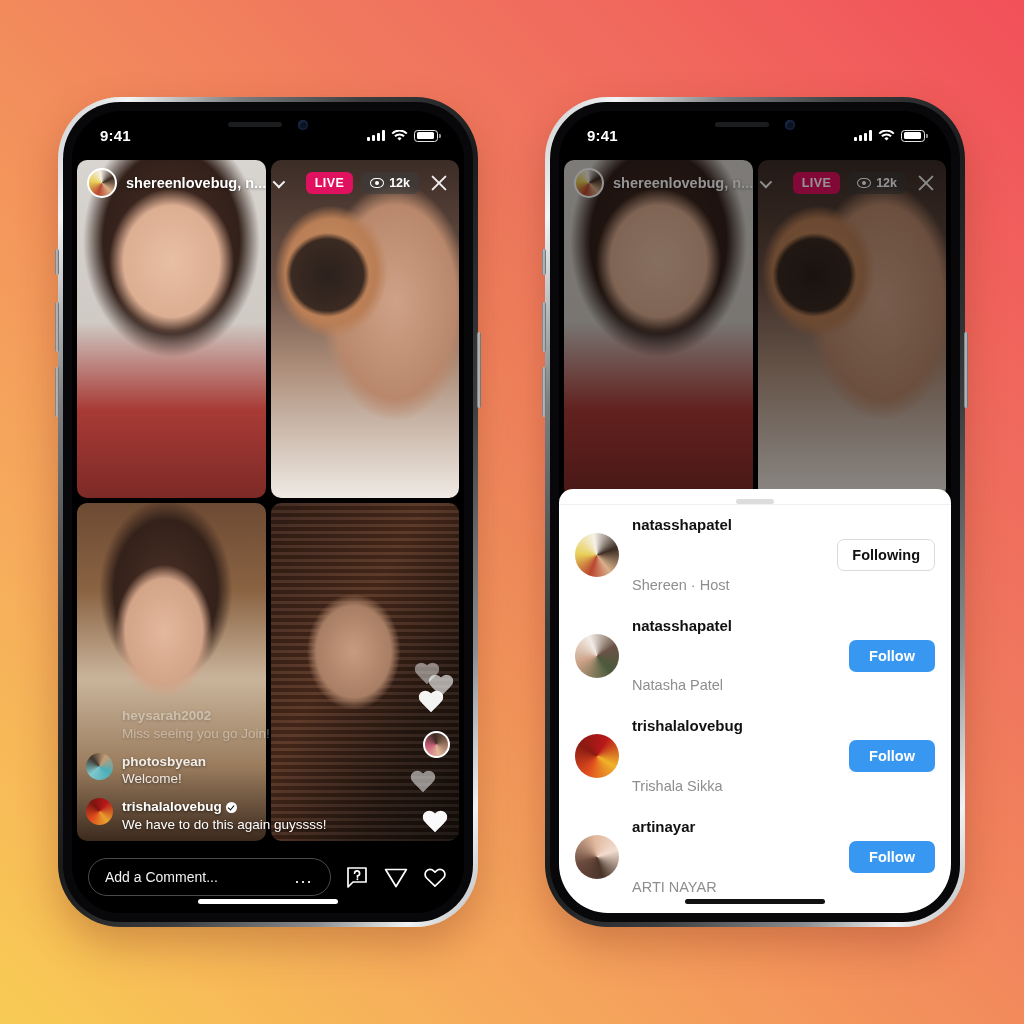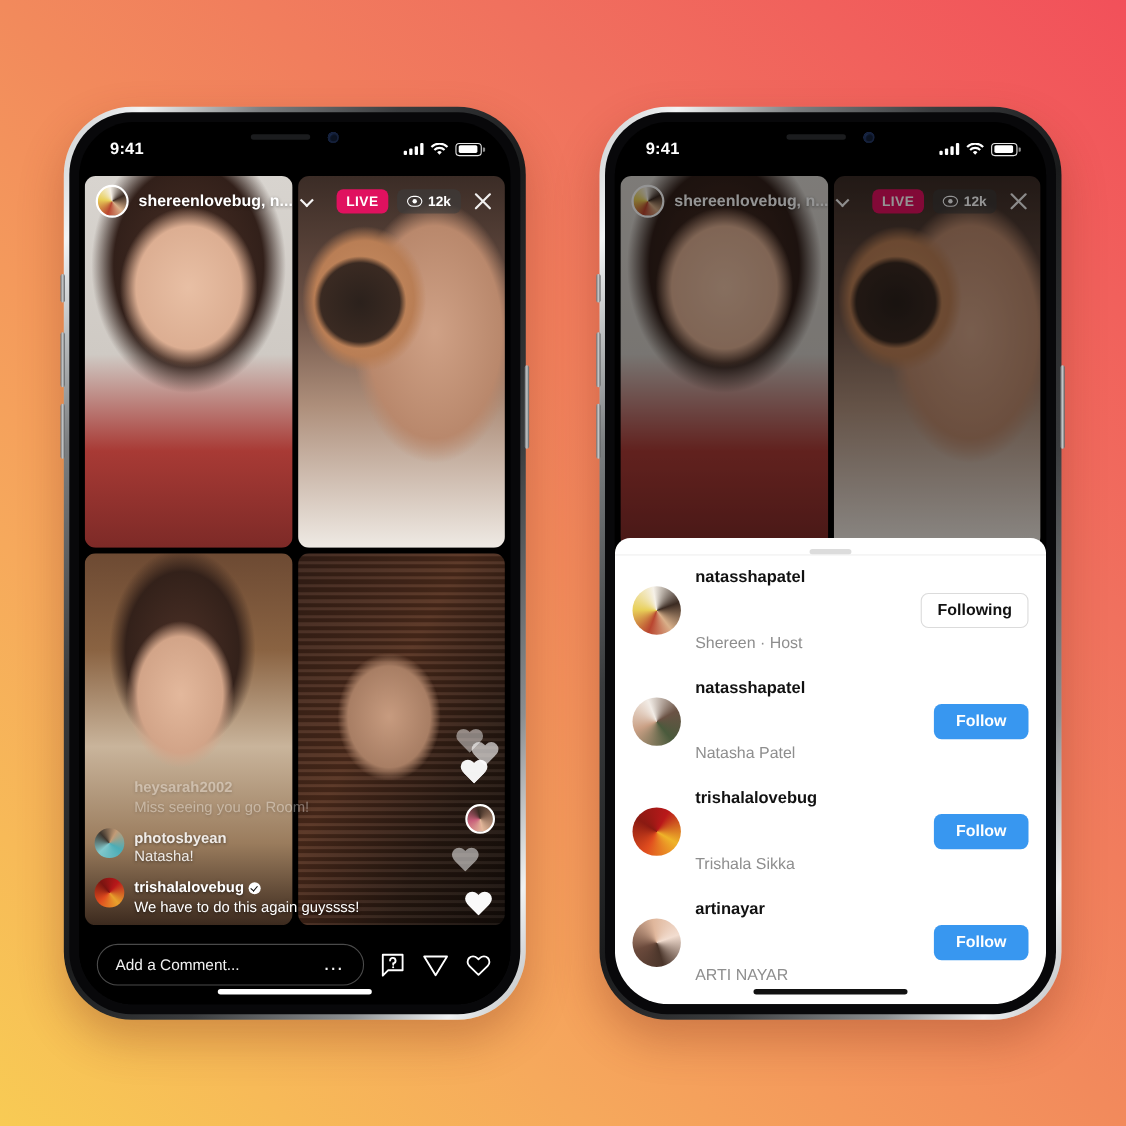--- a/index.html
+++ b/index.html
@@ -267,30 +267,30 @@
         </div>
         <div class="close-x"></div>
       </div>
 
       <div class="comments">
         <div class="cmt noav fade1">
           <div class="cmt-body">
             <div class="cmt-user">
                 <span>heysarah2002</span>
               </div>
-            <div class="cmt-text">Miss seeing you go Room!</div>
+            <div class="cmt-text">Miss seeing you go Join!</div>
           </div>
         </div>
         <div class="cmt fade2">
           <div class="cmt-av av-teal"></div>
           <div class="cmt-body">
             <div class="cmt-user">
                 <span>photosbyean</span>
               </div>
-            <div class="cmt-text">Natasha!</div>
+            <div class="cmt-text">Welcome!</div>
           </div>
         </div>
         <div class="cmt">
           <div class="cmt-av av-red"></div>
           <div class="cmt-body">
             <div class="cmt-user">
               <span>trishalalovebug</span>
               <span class="verified"></span>
             </div>
             <div class="cmt-text">We have to do this again guyssss!</div>

